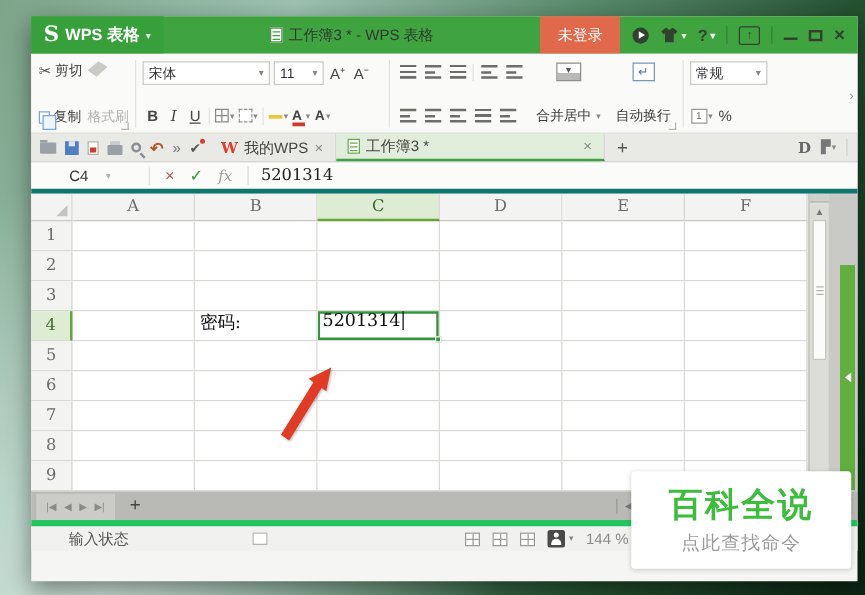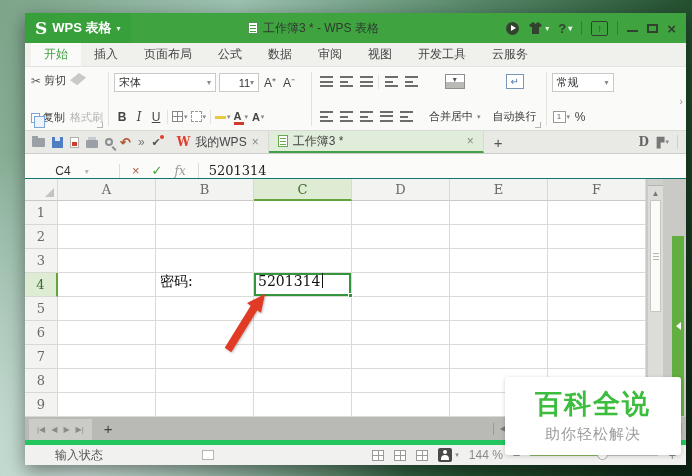--- a/index.html
+++ b/index.html
@@ -138,22 +138,22 @@
   .sheet-ic::before { content:""; position:absolute; left:1px; top:2px; width:6px; height:1px;
     background:#6aa84f; box-shadow:0 3px 0 #6aa84f,0 6px 0 #6aa84f; }
   .newtab { display:flex; align-items:center; padding:0 10px; font-size:15px; color:#555; cursor:pointer; }
   .docbar-right { margin-left:auto; display:flex; align-items:center; gap:8px; padding:0 8px; }
   .winswitch-ic { font-weight:bold; color:#666; font-family:"DejaVu Serif",serif; font-size:12px; }
   .flag-ic { color:#777; font-size:10px; }
   .db-sep { width:1px; height:14px; background:#cfcfcb; }
   .findcmd { display:flex; align-items:center; gap:5px; color:#555; cursor:text; }
 
   
-  .formulabar { height:25px; flex:0 0 25px; background:#fbfbf9; display:flex; align-items:flex-end;
-    border-bottom:1px solid #0f766e; font-size:12px; }
+  .formulabar { height:25px; flex:0 0 25px; background:#fbfbf9; display:flex; align-items:center;
+    border-bottom:4px solid #0f766e; font-size:12px; }
   .namebox { width:95px; display:flex; align-items:center; justify-content:center; gap:14px;
     border-right:1px solid #dcdcd8; cursor:pointer; }
   .namebox .caret { color:#b5b5b1; }
   .fb-btns { display:flex; align-items:center; gap:12px; padding:0 12px; border-right:1px solid #dcdcd8; }
   .fb-x { color:#b05a4a; font-size:13px; cursor:pointer; }
   .fb-ok { color:#3f9c35; font-size:13px; cursor:pointer; }
   .fb-fx { color:#9a9a96; font-style:italic; font-family:"DejaVu Serif",serif; font-weight:normal; cursor:pointer; }
   .fb-content { flex:1; display:flex; align-items:center; padding:0 10px;
     font-family:"DejaVu Serif",serif; font-size:13px; color:#222; }
 
@@ -249,20 +249,21 @@
     <div class="titlebar">
       <div class="logo">
         <span class="logo-s">S</span>
         <span class="logo-txt">WPS 表格</span>
         <span class="caret">▾</span>
       </div>
       <div class="title-center">
         <span class="doc-ico"></span>
         <span>工作簿3 * - WPS 表格</span>
       </div>
+      <button class="login-btn">未登录</button>
       <div class="tb-icons">
         <span class="tb-ic">
             <span class="circ-ic"></span>
           </span>
         <span class="tb-ic shirt-ic">
           <svg width="15" height="12" viewBox="0 0 15 12">
               <path d="M5 0 L7.5 2 L10 0 L14 3 L12 5.5 L11 4.5 L11 12 L4 12 L4 4.5 L3 5.5 L1 3 Z" fill="#32422f"></path>
             </svg>
           <span class="caret">▾</span>
         </span>
@@ -276,31 +277,20 @@
         <span class="tb-ic">
             <span class="min-ic"></span>
           </span>
         <span class="tb-ic">
             <span class="max-ic"></span>
           </span>
         <span class="tb-ic close-ic">×</span>
       </div>
     </div>
 
-    <div class="ribbon-tabs">
-        <div class="rtab active">开始</div>
-        <div class="rtab">插入</div>
-        <div class="rtab">页面布局</div>
-        <div class="rtab">公式</div>
-        <div class="rtab">数据</div>
-        <div class="rtab">审阅</div>
-        <div class="rtab">视图</div>
-        <div class="rtab">开发工具</div>
-        <div class="rtab">云服务</div>
-      </div>
 
     <div class="ribbon">
       <div class="rgroup">
         <div class="vcol">
           <span class="rbtn">
             <span class="scis">✂</span>
             <span>剪切</span>
             </span>
           <span class="rbtn">
             <span class="copy-ic"></span>
@@ -319,21 +309,21 @@
       </div>
       <div class="rsep"></div>
 
       <div class="rgroup">
         <div class="vcol" style="width:196px;">
           <div class="fontrow">
             <span class="combo" style="width:102px;">
               <span>宋体</span>
                 <span class="caret">▾</span>
               </span>
-            <span class="combo" style="width:40px;justify-content:flex-end;">
+            <span class="combo" style="width:40px;">
               <span>11</span>
                 <span class="caret">▾</span>
               </span>
             <span class="fbtn">A⁺</span>
             <span class="fbtn">A⁻</span>
           </div>
           <div class="fmtrow">
             <span class="fbtn b">B</span>
             <span class="fbtn i">I</span>
             <span class="fbtn u">U</span>
@@ -637,15 +627,15 @@
       </div>
     </div>
   </div>
 
   <svg class="red-arrow" width="52" height="66" viewBox="0 0 52 66">
     <polygon points="47,2 43,21 39.3,18.3 13.3,60.3 6.7,55.7 32.7,13.7 29,11" fill="#e13b26"></polygon>
   </svg>
 
   <div class="watermark">
     <div class="wm-title">百科全说</div>
-    <div class="wm-sub">助你轻松解决</div>
+    <div class="wm-sub">点此查找命令</div>
   </div>
 </div>
 
 </body></html>

